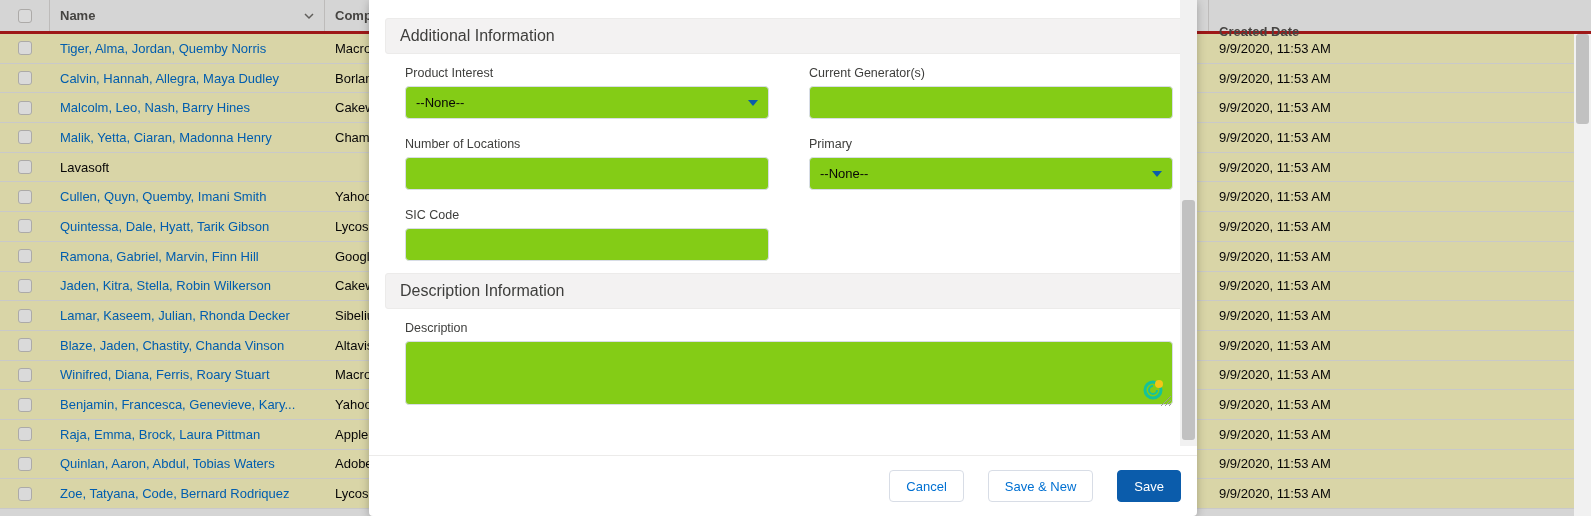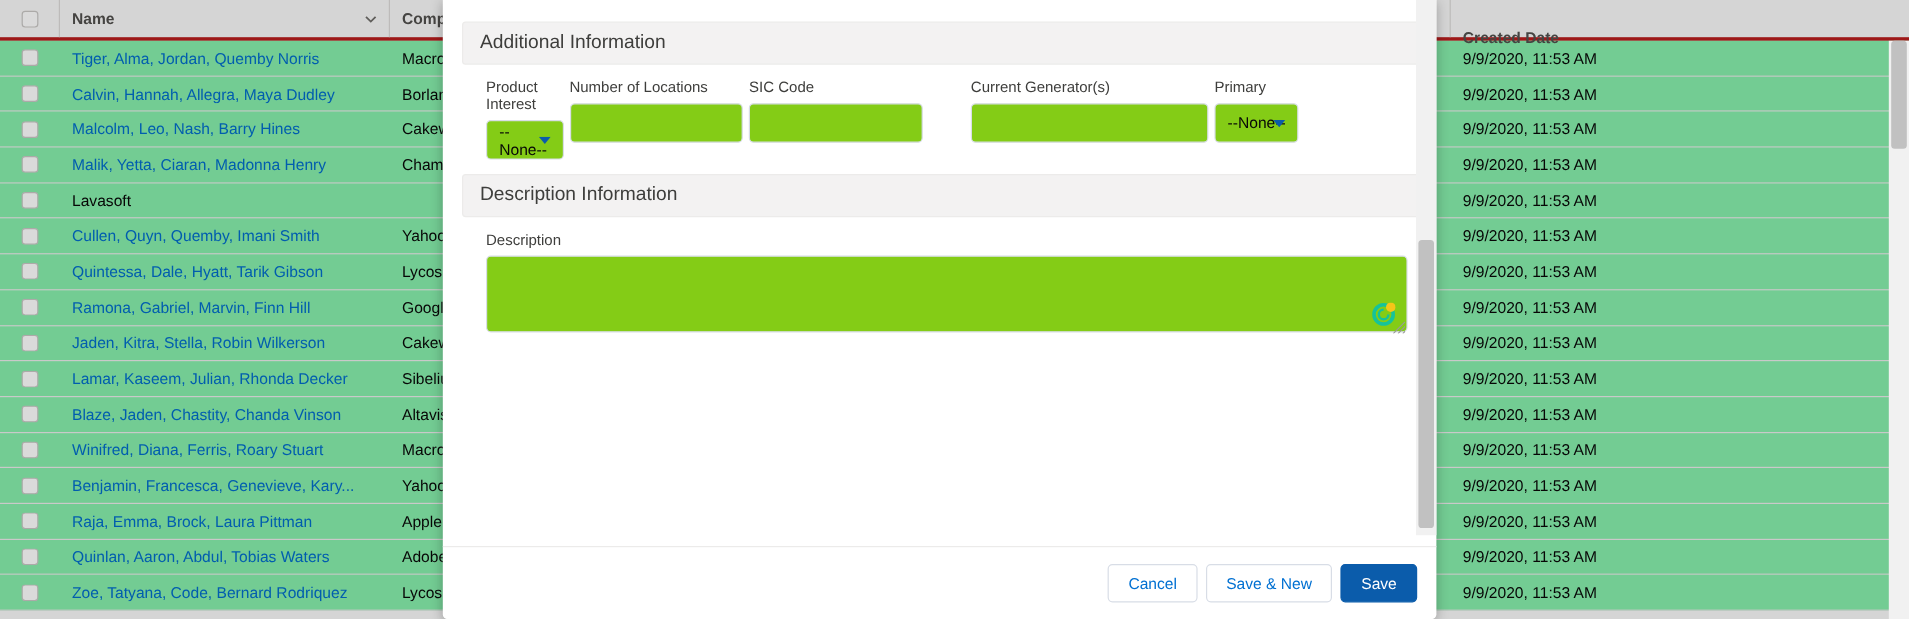--- a/index.html
+++ b/index.html
@@ -9,21 +9,21 @@
   
   .bg { position: absolute; inset: 0; background: #f9f9f9; }
   .thead { display: flex; height: 34px; background: #fafaf9; border-bottom: 3px solid #b91c1c; align-items: center; }
   .th { display:flex; align-items:center; padding:0 10px; color:#514f4d; font-size:13px; font-weight:600; border-right:1px solid #dddbda; height:100%; }
   .th-check { width:50px; justify-content:center; }
   .th-name { width:275px; position:relative; }
   .th-company { flex:1; }
   .th-created { width:382px; border-right:none;margin-top:32px; }
   .sort-icon { margin-left:auto; color:#706e6b; }
   .tbody {}
-  .tr { display:flex; height:29.7px; align-items:center; background:#86efac; border-bottom:1px solid #ececec; }
+  .tr { display:flex; height:29.7px; align-items:center; background:#fef9c3; border-bottom:1px solid #ececec; }
   .td { padding:0 10px; overflow:hidden; white-space:nowrap; text-overflow:ellipsis; }
   .td-check { width:50px; display:flex; justify-content:center; }
   .td-name { width:275px; }
   .td-name a { color:#006dcc; text-decoration:none; }
   .td-company { flex:1; color:#080707; }
   .td-created { width:382px; color:#080707; }
   .cb { width:14px; height:14px; border:1px solid #c9c7c5; border-radius:3px; background:#fff; display:inline-block; }
 
   
   .scrim { position:absolute; inset:0; background:rgba(8,7,7,0.15); }
@@ -33,33 +33,33 @@
   .page-scroll-thumb { position:absolute; top:0; left:2px; width:13px; height:90px; background:#c1c1c1; border-radius:3px; }
 
   
   .modal { position:absolute; left:369px; width:828px; top:0; bottom:0; background:#fff; box-shadow:0 2px 10px rgba(0,0,0,0.25); display:flex; flex-direction:column; border-radius:0 0 4px 4px; }
   .modal-body { flex:1; overflow:auto; padding:18px 4px 10px 16px; }
   .modal-scroll { position:absolute; right:0; top:0; width:17px; height:446px; background:#f1f1f1; }
   .modal-scroll-thumb { position:absolute; right:2px; width:13px; top:200px; height:240px; background:#c1c1c1; border-radius:3px; }
 
   .section-header { background:#f3f2f2; border:1px solid #ecebea; border-radius:3px; padding:8px 14px; font-size:16px; color:#3e3e3c; margin-bottom:12px; }
   .form-grid { display:flex; gap:40px; padding:0 20px 12px 20px; }
-  .col { flex:1; display:flex; flex-direction:row; gap:5px; }
+  .col { flex:1; display:flex; flex-direction:column; gap:18px; }
   .field {}
   .label { font-size:12.5px; color:#3e3e3c; margin-bottom:6px; display:block; }
   .input, .select, .textarea { width:100%; border:1px solid #d8dde6; border-radius:4px; background:#84cc16; font-size:13px; color:#080707; }
   .input { height:33px; padding:0 10px; }
   .select { height:33px; padding:0 10px; display:flex; align-items:center; position:relative; }
   .select .caret { position:absolute; right:10px; top:50%; transform:translateY(-50%); }
   .textarea { height:64px; padding:8px 10px; resize:none; position:relative; }
   .textarea-wrap { position:relative; }
   .grammarly { position:absolute; right:10px; bottom:8px; width:20px; height:20px; }
   .resize-handle { position:absolute; right:2px; bottom:2px; width:10px; height:10px; pointer-events:none; color:#9a9a9a; }
 
-  .modal-footer { border-top:1px solid #ecebea; padding:14px 16px; display:flex; justify-content:flex-end; gap:7px; align-items:center; }
+  .modal-footer { border-top:1px solid #ecebea; padding:14px 16px; display:flex; justify-content:flex-end; gap:24px; align-items:center; }
   .btn { height:32px; padding:0 16px; border-radius:4px; border:1px solid #d8dde6; background:#fff; color:#0070d2; font-size:13px; cursor:pointer; }
   .btn-primary { background:#0b5cab; border-color:#0b5cab; color:#fff; font-weight:500; }
 
   svg { display:block; }
 </style>
 </head>
 <body>
 
 <div class="root">
 

